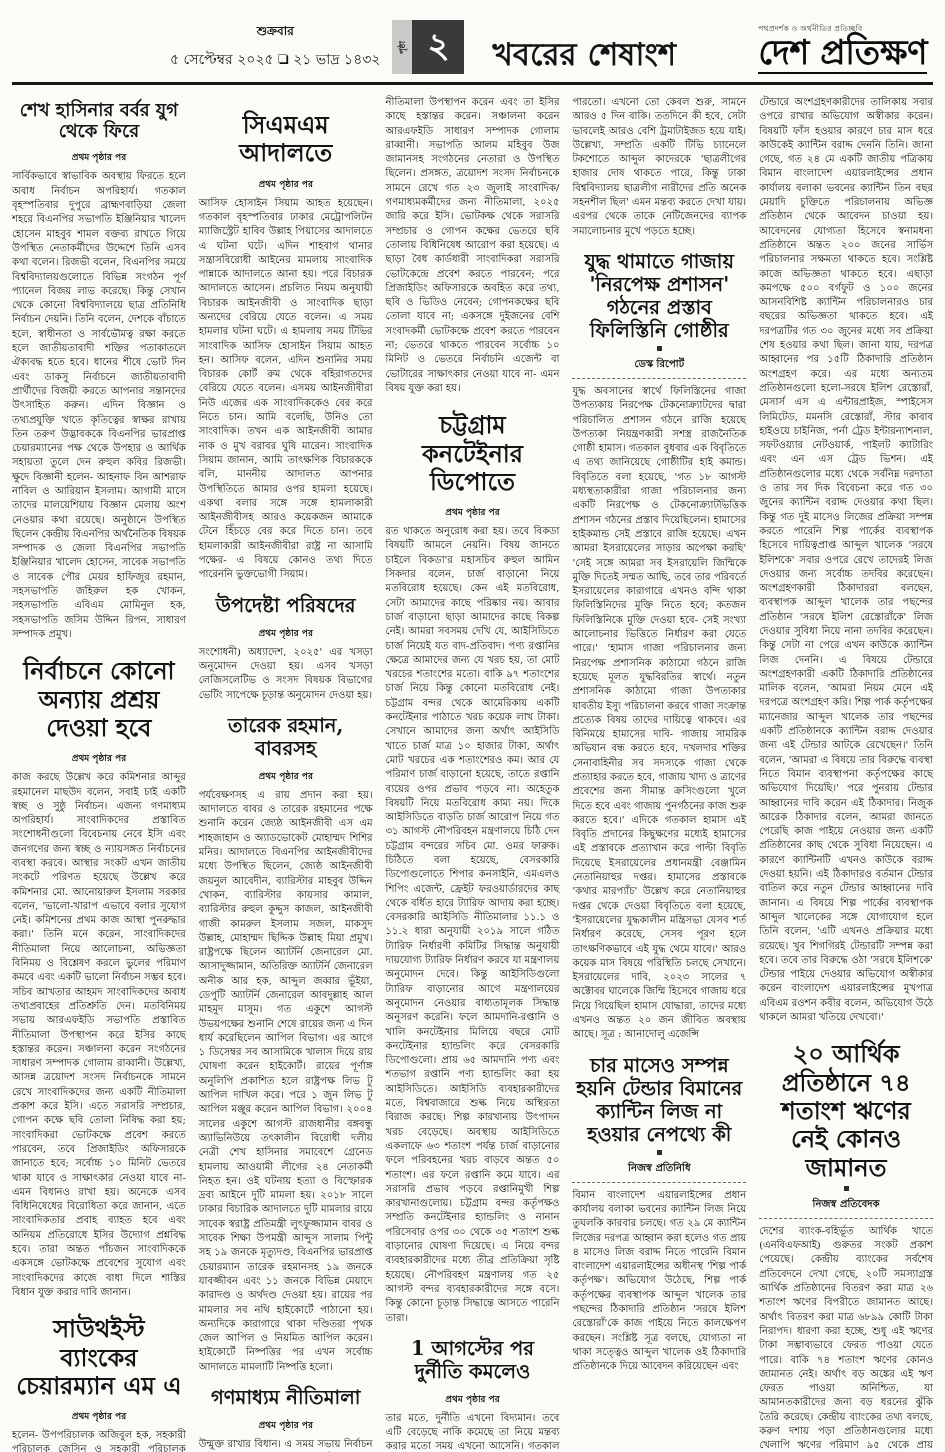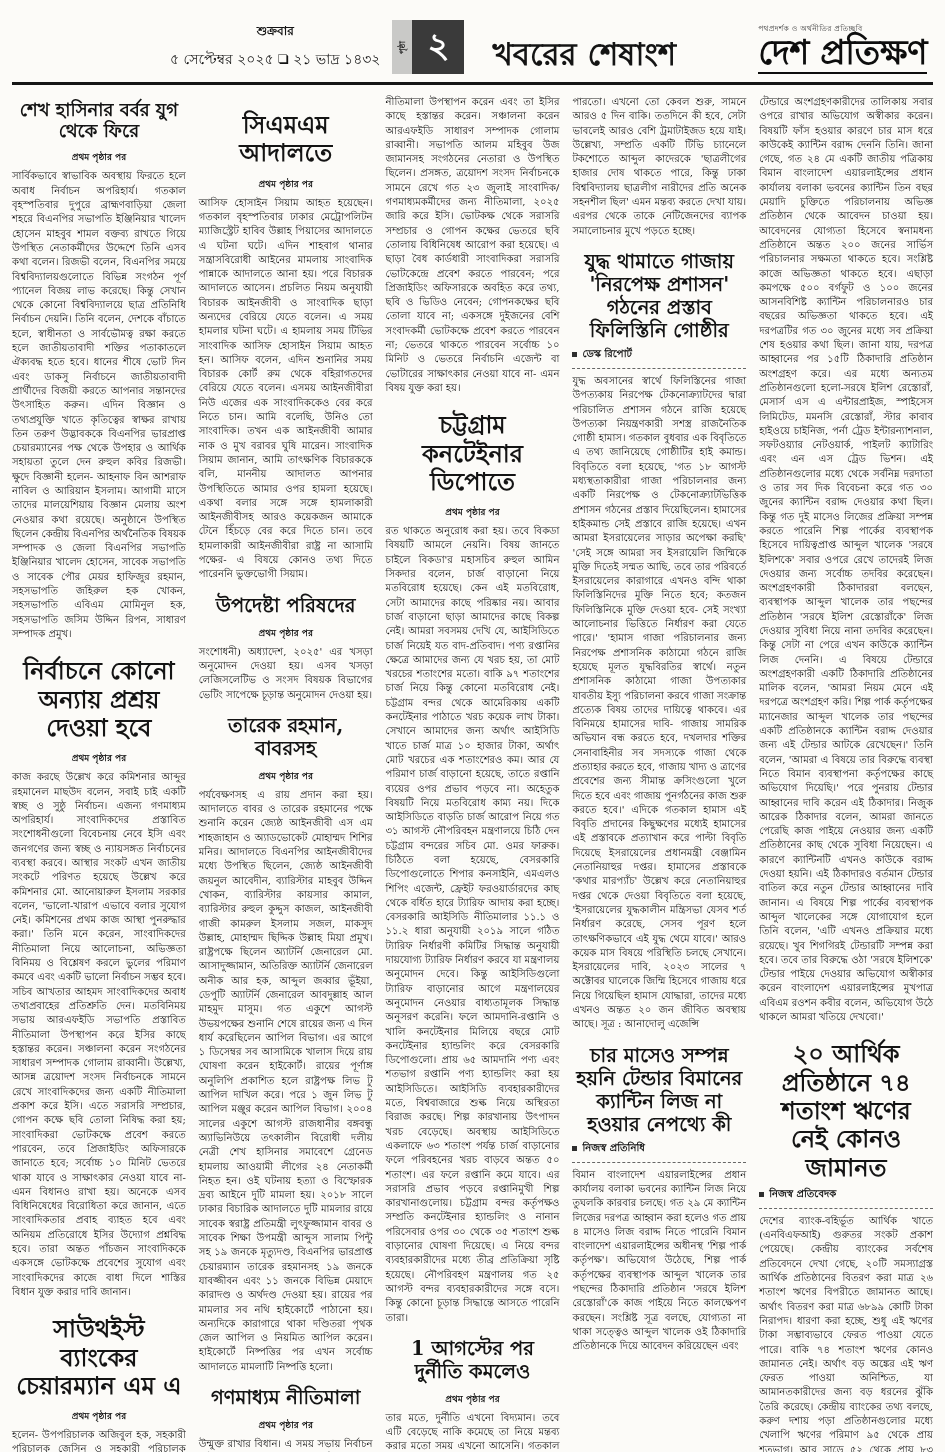--- a/index.html
+++ b/index.html
@@ -24,21 +24,21 @@
          border-bottom:2px solid #0d0d0d;padding-bottom:2px;}
   
   .cols{display:grid;grid-template-columns:repeat(5,1fr);column-gap:13px;padding-top:10px;align-items:start;}
   .col{min-width:0;}
   .article{margin-bottom:12px;}
   .headline{text-align:center;font-weight:700;font-size:19.5px;line-height:1.18;margin:4px 0 1px;}
   .headline.xl{font-size:18px;}
   .headline.lg{font-size:24px;margin-top:16px;}
   .continued{text-align:center;font-size:9px;font-weight:700;margin:9px 0 4px;}
   .byline{display:flex;align-items:center;gap:5px;font-size:10px;font-weight:700;
-          border-bottom:1px dashed #666;padding:3px 0 5px;margin-bottom:5px;}
+          border-bottom:1px dashed #666;padding:3px 0 5px;margin-bottom:5px;flex-direction:column;}
   .byline .sq{width:5px;height:5px;background:#2e2e2e;flex:0 0 auto;}
   .bodytext{font-size:10px;line-height:1.43;text-align:justify;word-break:break-word;}
   .contblock{margin-bottom:12px;}
 </style>
 </head>
 <body>
 
 <div class="page">
 
   <div class="header">

